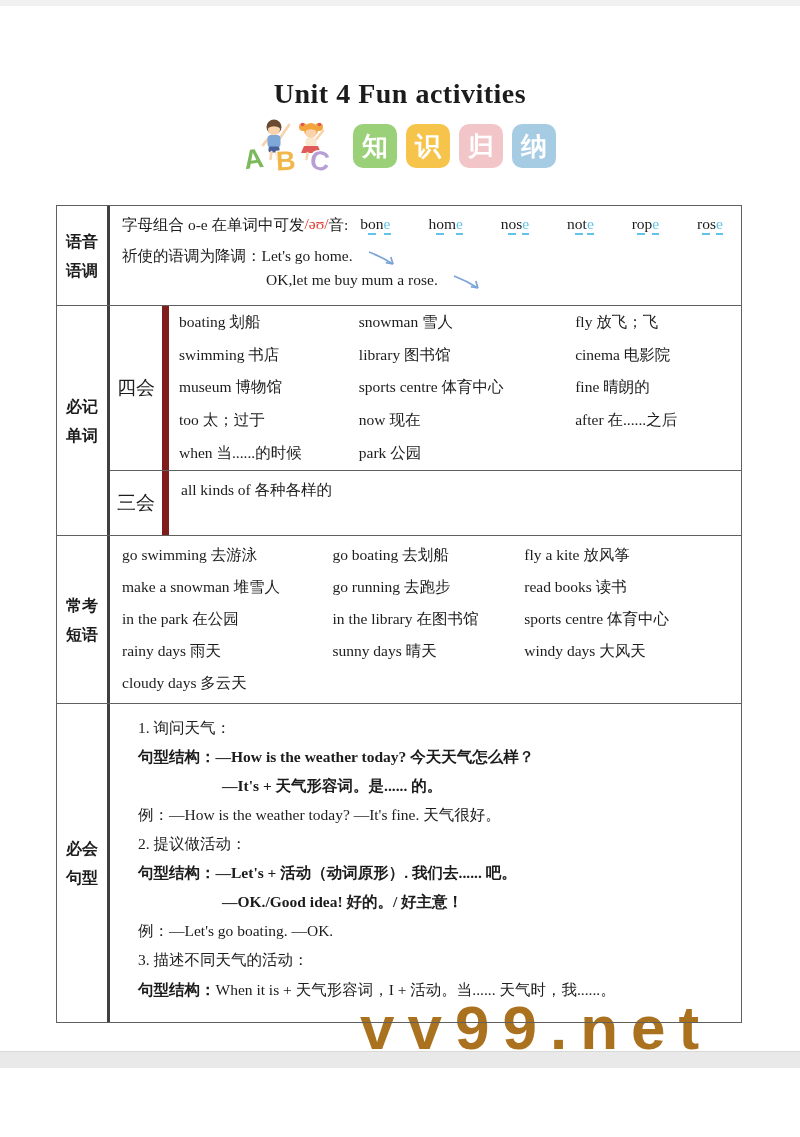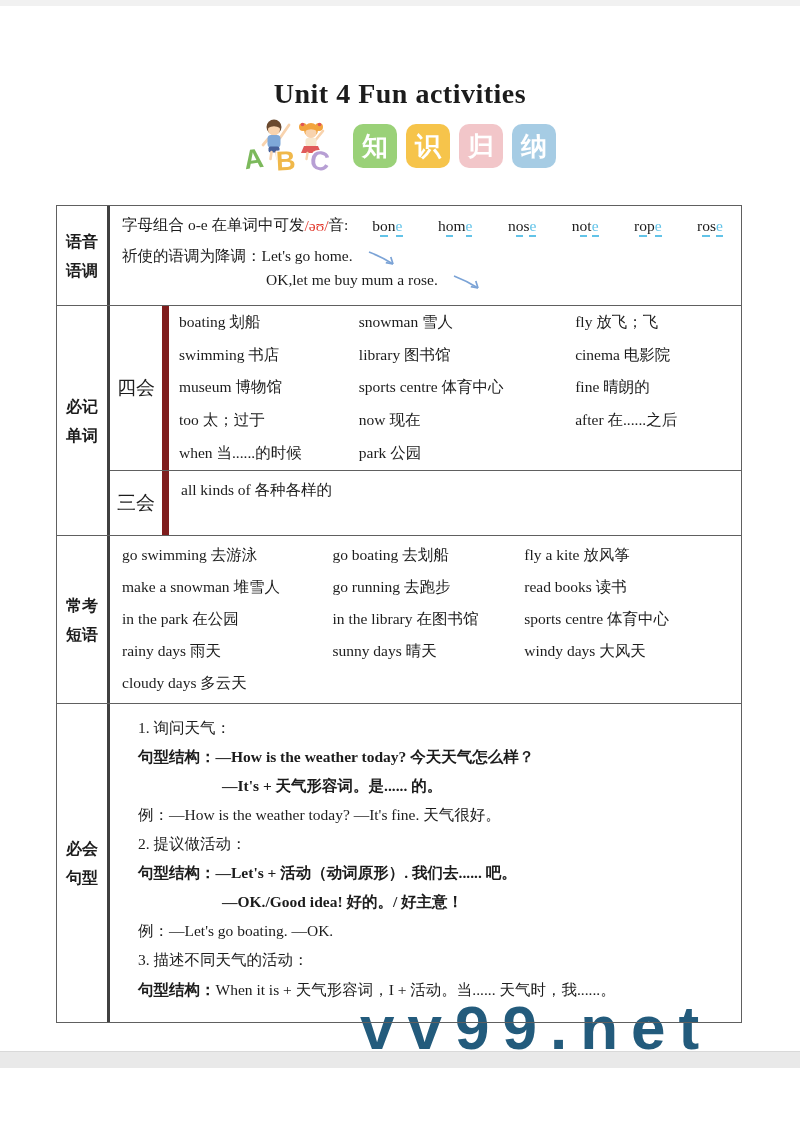--- a/index.html
+++ b/index.html
@@ -16,37 +16,37 @@
   .abc-art{position:relative;width:100px;height:58px;flex:0 0 auto;}
   .abc-art svg{position:absolute;top:0;left:8px;}
   .abc-letter{position:absolute;bottom:0;font-family:"Liberation Sans",sans-serif;
               font-weight:bold;font-size:27px;line-height:27px;
               text-shadow:-1px -1px 0 #fff,1px -1px 0 #fff,-1px 1px 0 #fff,1px 1px 0 #fff;}
   .tile{width:44px;height:44px;border-radius:10px;display:flex;align-items:center;justify-content:center;
         color:#ffffff;font-family:"Liberation Sans",sans-serif;font-weight:bold;font-size:26px;}
 
   .watermark{position:absolute;top:992px;left:360px;z-index:1;
              font-family:"Liberation Sans",sans-serif;font-weight:bold;font-size:62px;
-             letter-spacing:13px;color:#0c4a6e;opacity:.9;}
+             letter-spacing:13px;color:#a16207;opacity:.9;}
 
   .doc-table{position:absolute;top:205px;left:56px;width:686px;z-index:2;
              border:1px solid #606060;box-sizing:border-box;font-size:15.5px;}
   .trow{display:flex;}
   .trow + .trow{border-top:1px solid #606060;}
   .th{flex:0 0 50px;width:50px;border-right:3px solid #404040;
       display:flex;flex-direction:column;justify-content:center;align-items:center;
       font-weight:bold;font-size:16px;line-height:29px;}
   .tcontent{flex:1;min-width:0;}
 
   
   .row-phonics{height:99px;}
   .ph-body{padding:9px 12px 0 12px;}
-  .ph-line1{display:flex;align-items:center;white-space:nowrap;}
+  .ph-line1{display:flex;align-items:flex-start;white-space:nowrap;}
   .phoneme{color:#e23a2e;}
-  .ph-words{display:flex;flex:1;justify-content:space-between;margin-left:24px;margin-right:6px;}
+  .ph-words{display:flex;flex:1;justify-content:space-between;margin-left:12px;margin-right:6px;}
   .oe-o{border-bottom:2px solid #62c3e8;padding-bottom:1px;}
   .oe-e{color:#62c3e8;border-bottom:2px solid #62c3e8;padding-bottom:1px;}
   .ph-line2{margin-top:10px;}
   .ph-line3{margin-top:2px;padding-left:144px;}
   .arrow-ic{vertical-align:-8px;margin-left:14px;}
 
   
   .row-words{height:229px;}
   .sub-col{flex:1;display:flex;flex-direction:column;min-width:0;}
   .sub-row{display:flex;}

